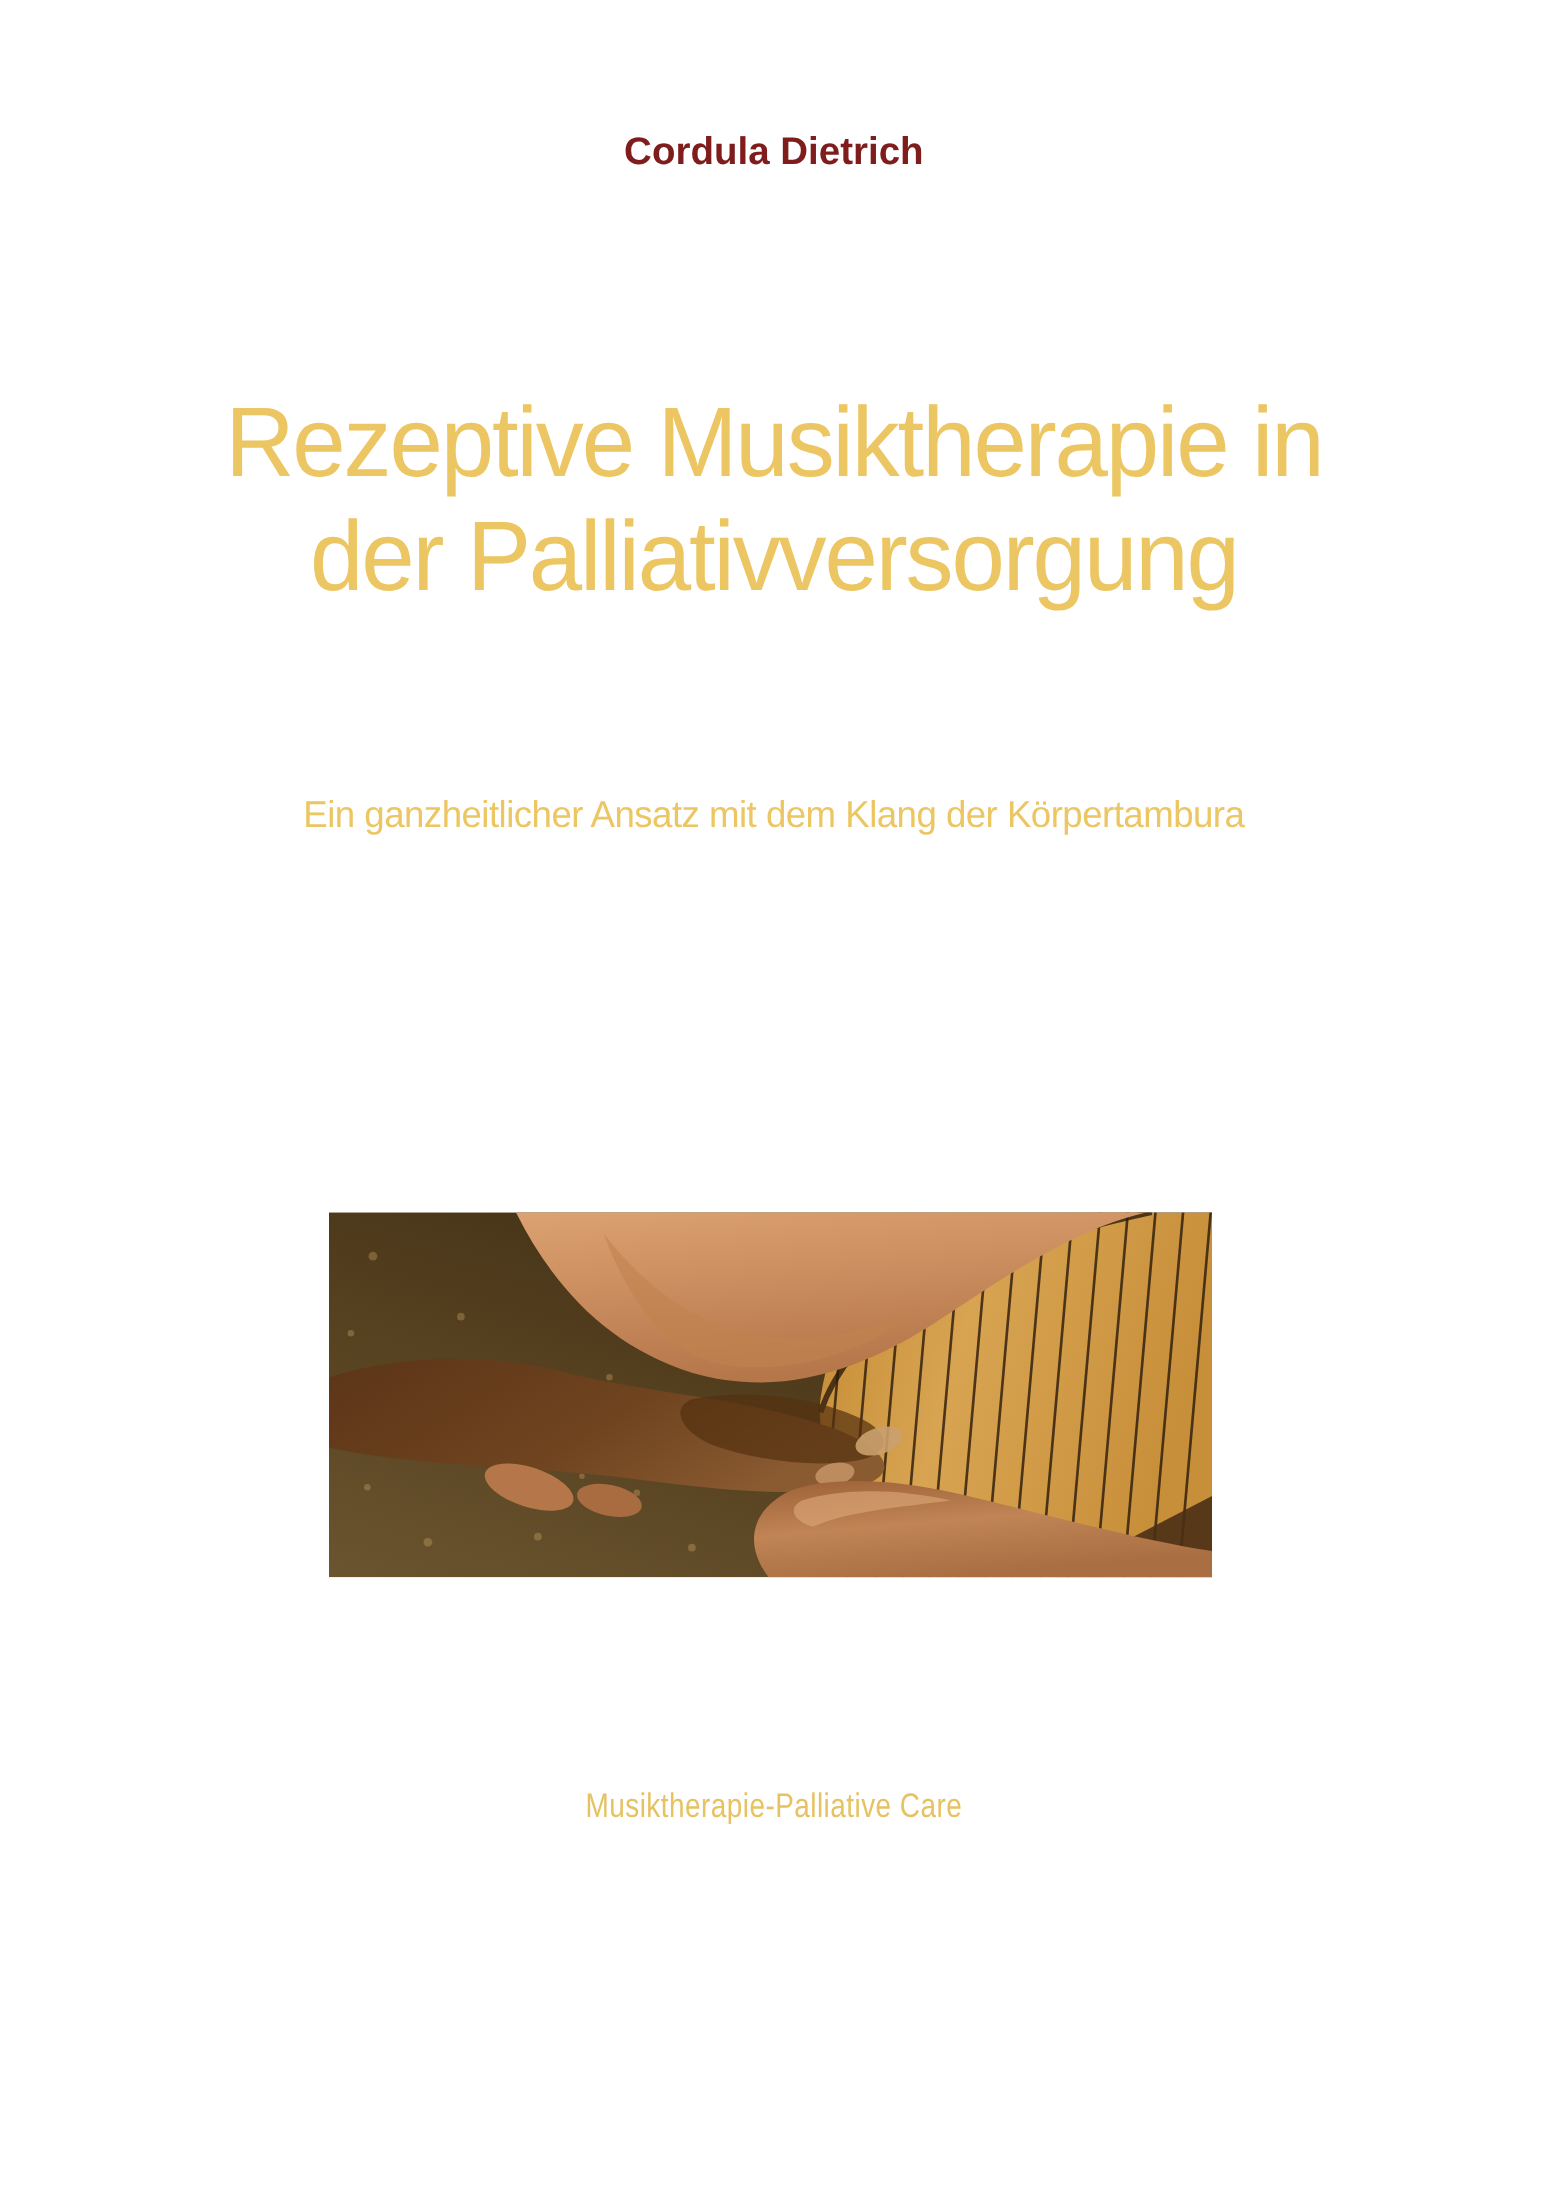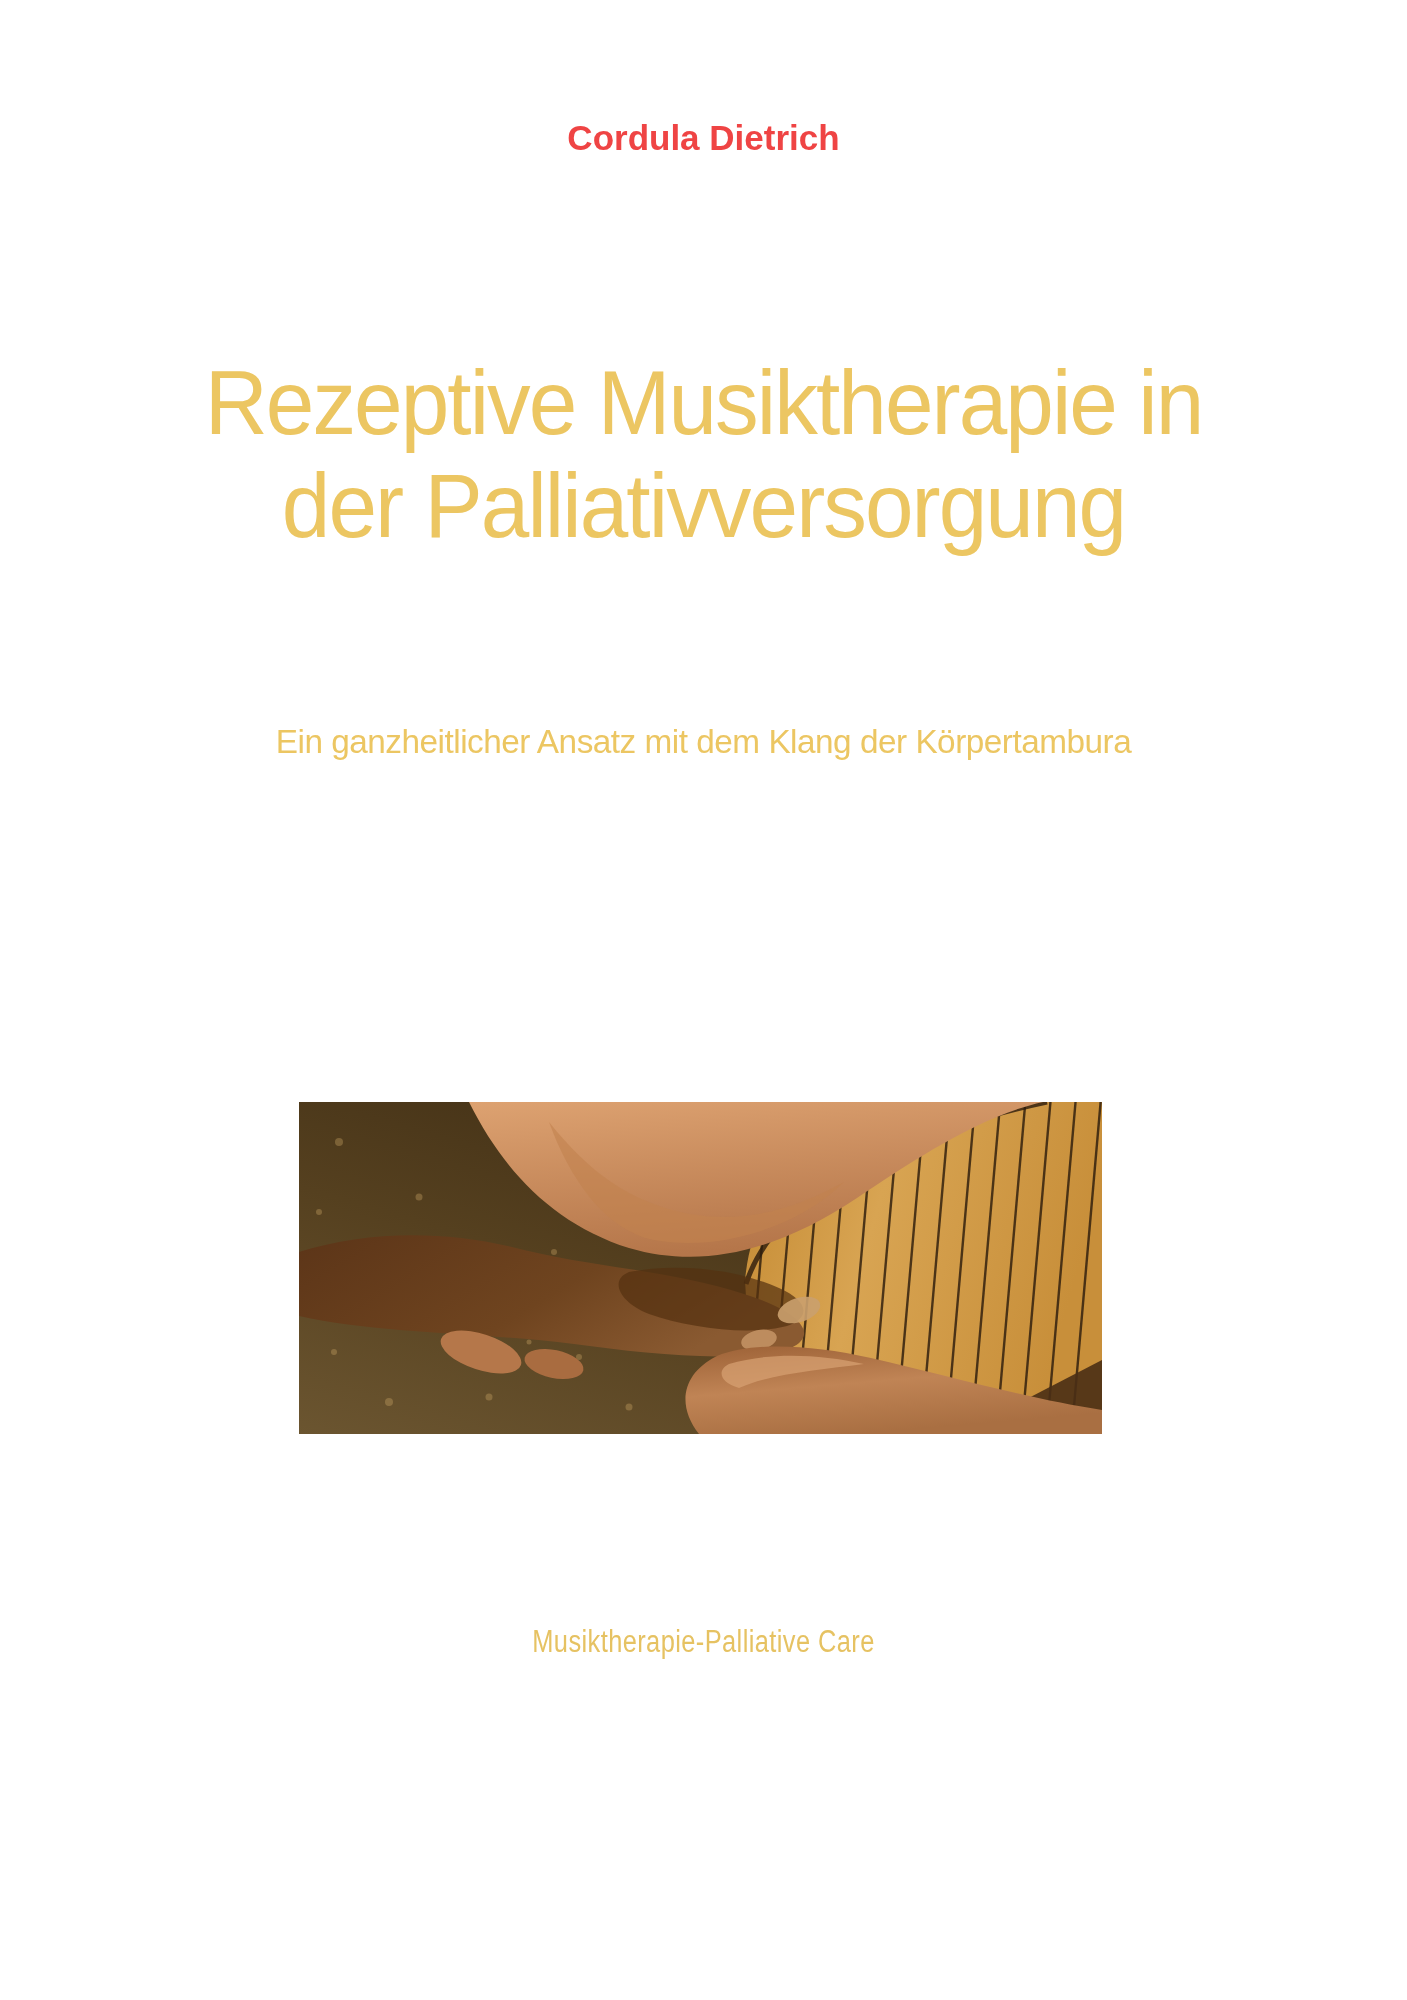--- a/index.html
+++ b/index.html
@@ -16,21 +16,21 @@
     font-family: "Liberation Sans", sans-serif;
   }
   .author {
     position: absolute;
     top: 118px;
     left: 0;
     width: 100%;
     text-align: center;
     font-size: 35px;
     font-weight: bold;
-    color: #ef4444;
+    color: #7f1d1d;
     letter-spacing: 0px;
   }
   .title {
     position: absolute;
     top: 352px;
     left: 0;
     width: 100%;
     text-align: center;
     font-size: 90px;
     line-height: 103px;

